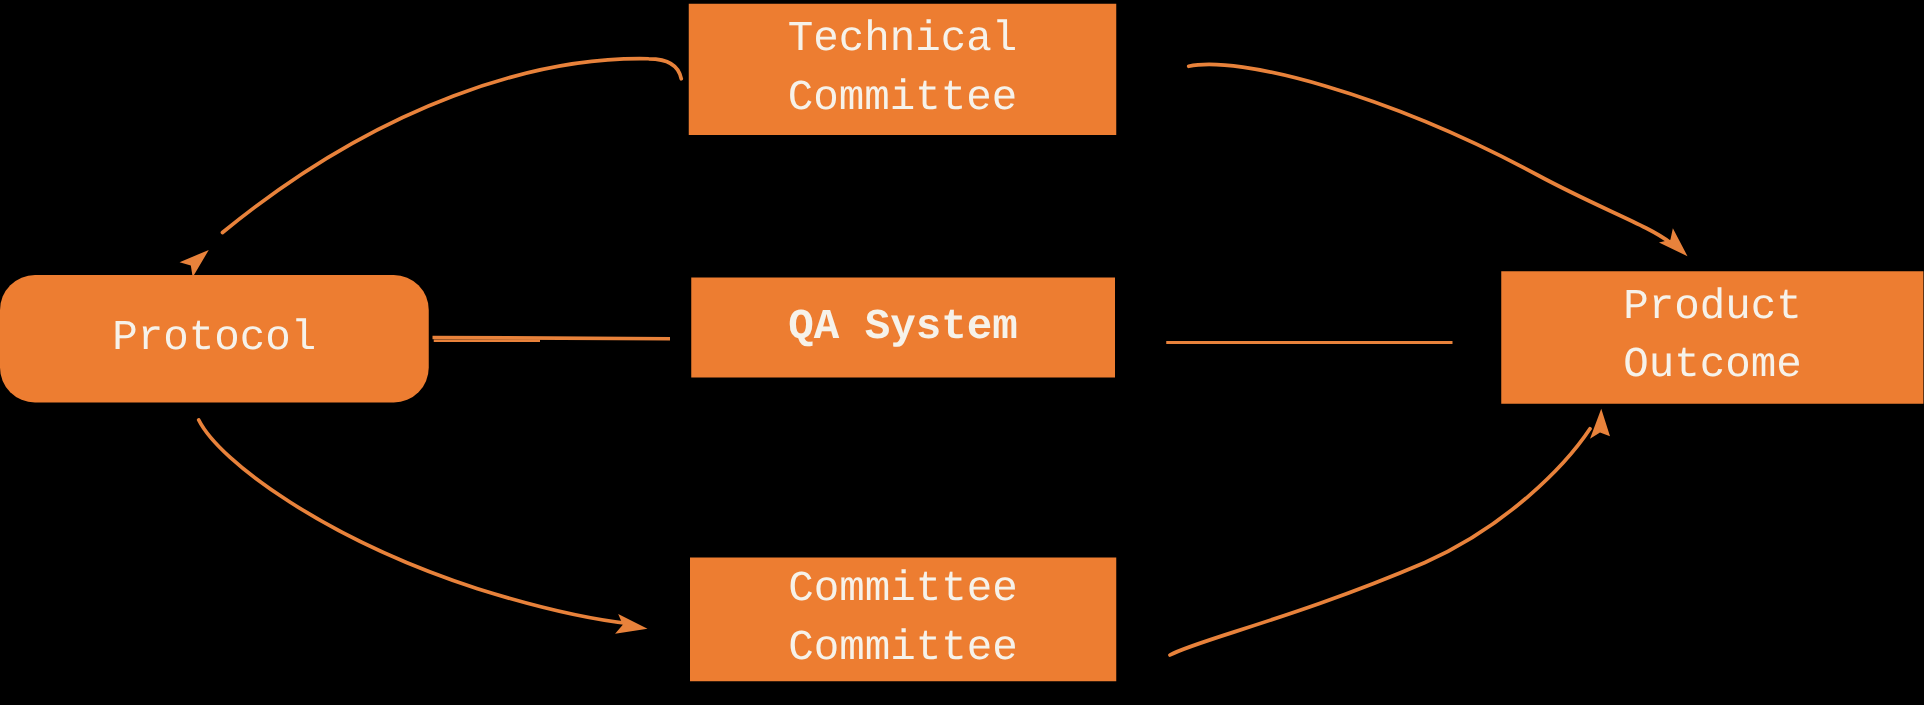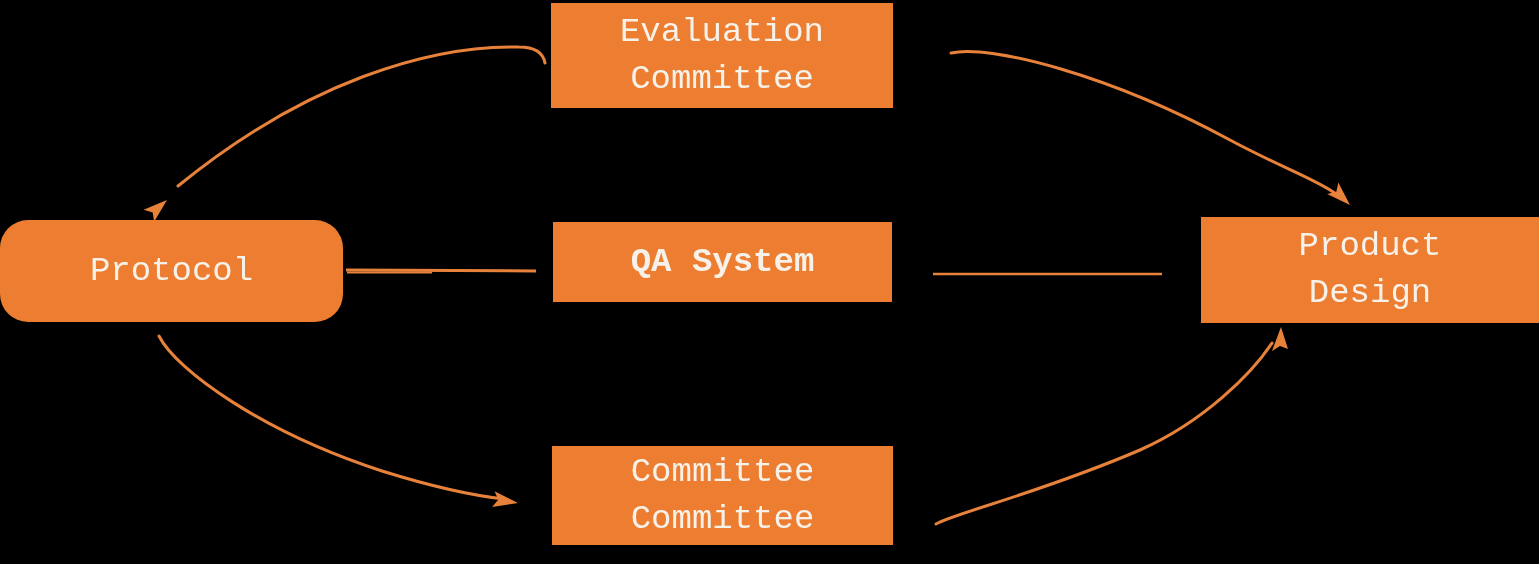--- a/index.html
+++ b/index.html
@@ -76,35 +76,35 @@
     <path class="edge-line" stroke-width="2.5" d="M 933 274 L 1162 274"></path>
 
     <path class="edge-curve" d="M 159 336 C 176 370 262 432 382 471 C 430 486 468 495 504 499"></path>
     <polygon class="arrowhead" points="0,0 -25,-8 -20,0 -25,8" transform="translate(518,503) rotate(9)"></polygon>
 
     <path class="edge-curve" d="M 936 524 C 955 513 1040 493 1140 450 C 1205 421 1252 373 1272 343"></path>
     <polygon class="arrowhead" points="0,0 -9,24 -1,19 7,22" transform="translate(1281,327)"></polygon>
   </svg>
 
   <div class="node node-evaluation">
-    <div>Evaluation</div>
+    <div>Technical</div>
     <div>Committee</div>
   </div>
 
   <div class="node node-protocol">
     <div>Protocol</div>
   </div>
 
   <div class="node node-qa">
     <div>QA System</div>
   </div>
 
   <div class="node node-product">
     <div>Product</div>
-    <div>Design</div>
+    <div>Outcome</div>
   </div>
 
   <div class="node node-technical">
     <div>Committee</div>
     <div>Committee</div>
   </div>
 
 </div>
 
 </body></html>

